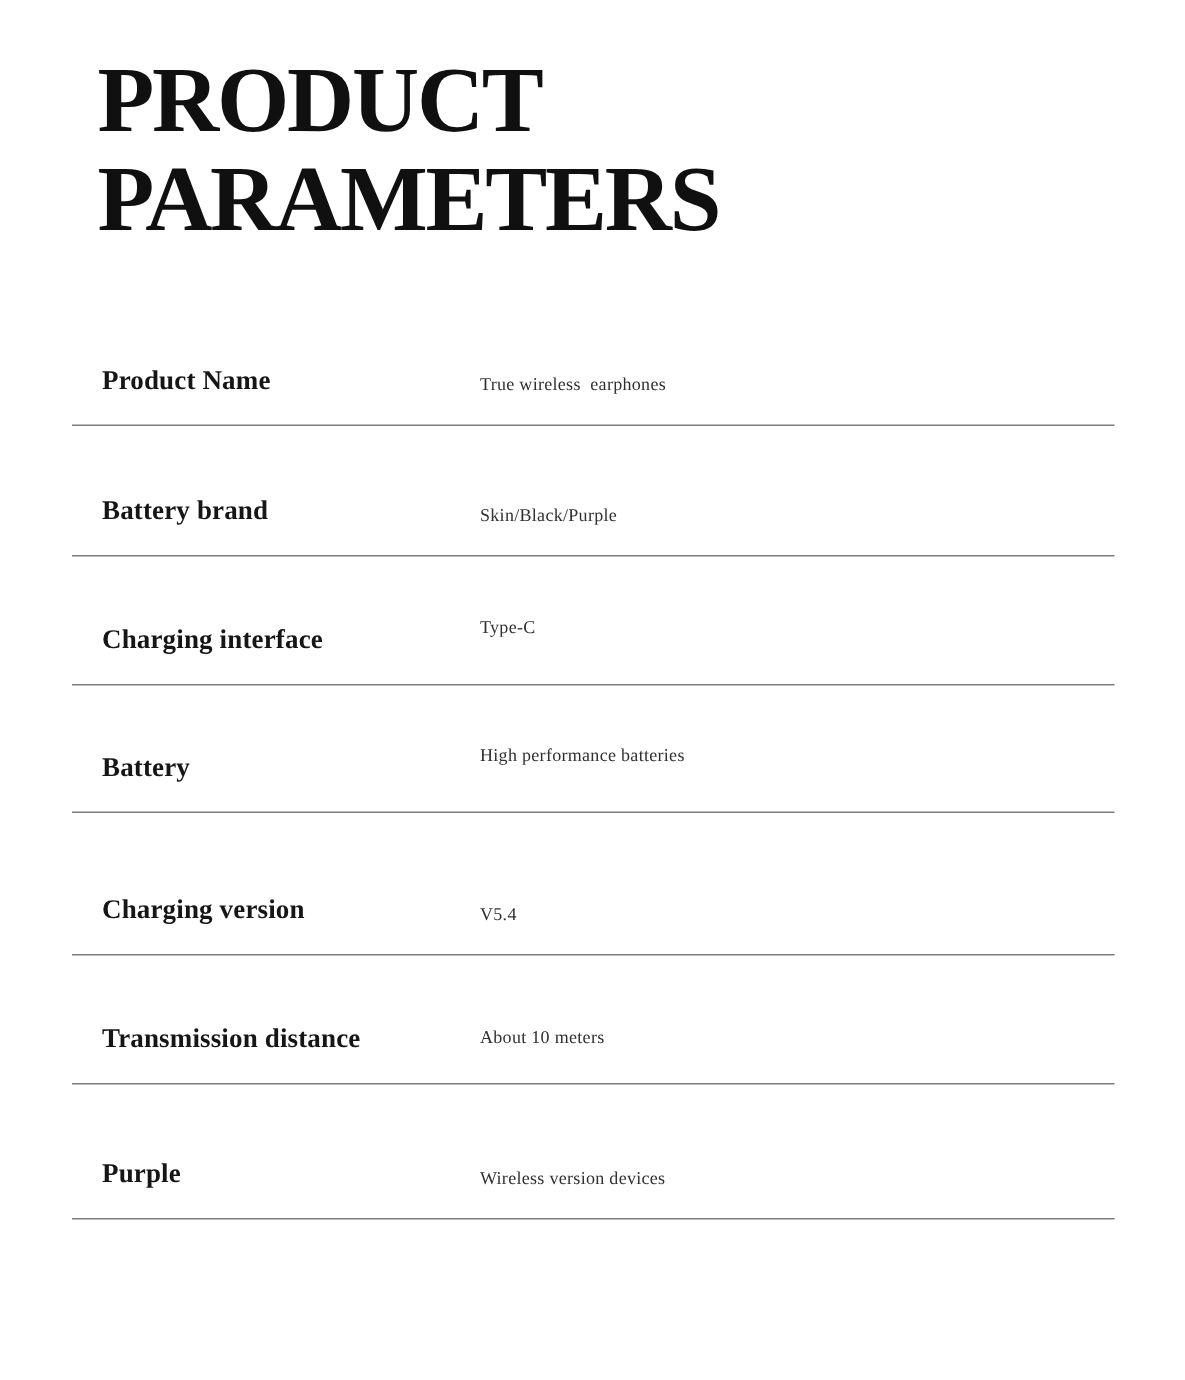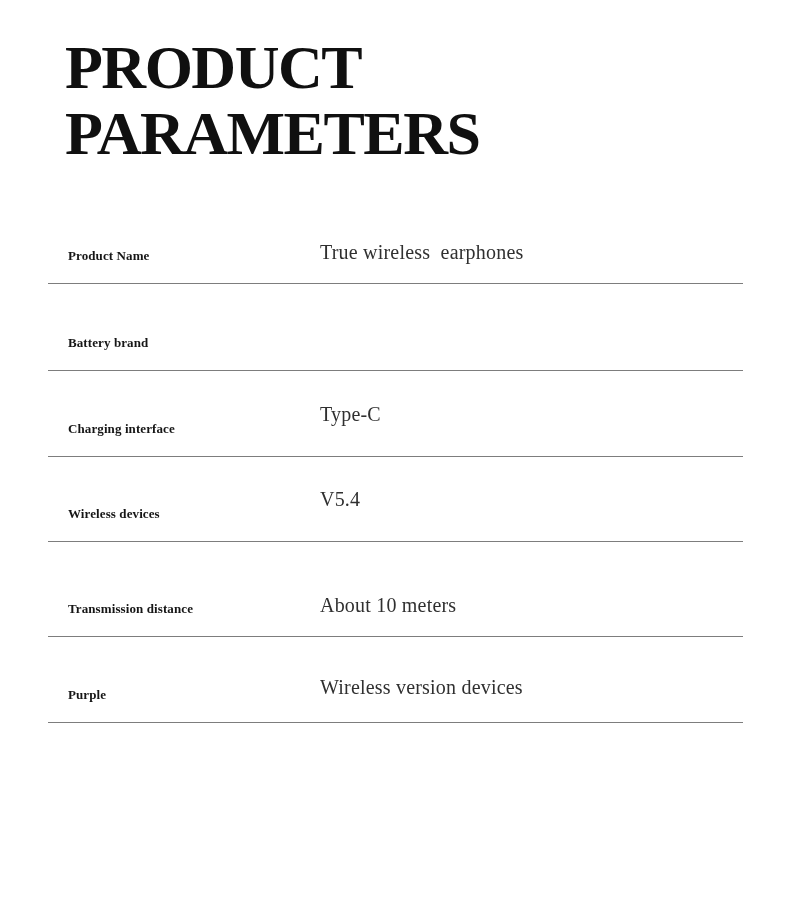--- a/index.html
+++ b/index.html
@@ -49,31 +49,31 @@
   .spec-row:nth-child(2) { height: 86px; }
   .spec-row:nth-child(3) { height: 85px; }
   .spec-row:nth-child(4) { height: 84px; }
   .spec-row:nth-child(5) { height: 94px; }
   .spec-row:nth-child(6) { height: 85px; }
   .spec-row:nth-child(7) { height: 89px; }
   .spec-label {
     position: absolute;
     left: 20px;
     bottom: 19px;
-    font-size: 13px;
+    font-size: 18px;
     font-weight: 700;
     color: #161616;
     white-space: nowrap;
     letter-spacing: 0.1px;
   }
   .spec-value {
     position: absolute;
     left: 272px;
     bottom: 19px;
-    font-size: 20px;
+    font-size: 12px;
     font-weight: 400;
     color: #303030;
     white-space: pre;
     letter-spacing: 0.2px;
   }
   
   .spec-row:nth-child(3) .spec-value,
   .spec-row:nth-child(4) .spec-value { transform: translateY(-11px); }
   .spec-row:nth-child(6) .spec-value { transform: translateY(-4px); }
 </style>
@@ -89,30 +89,35 @@
 
   <div class="spec-table">
 
     <div class="spec-row">
       <span class="spec-label">Product Name</span>
       <span class="spec-value">True wireless  earphones</span>
     </div>
 
     <div class="spec-row">
       <span class="spec-label">Battery brand</span>
+      <span class="spec-value">Skin/Black/Purple</span>
     </div>
 
     <div class="spec-row">
       <span class="spec-label">Charging interface</span>
       <span class="spec-value">Type-C</span>
     </div>
 
+    <div class="spec-row">
+      <span class="spec-label">Battery</span>
+      <span class="spec-value">High performance batteries</span>
+    </div>
 
     <div class="spec-row">
-      <span class="spec-label">Wireless devices</span>
+      <span class="spec-label">Charging version</span>
       <span class="spec-value">V5.4</span>
     </div>
 
     <div class="spec-row">
       <span class="spec-label">Transmission distance</span>
       <span class="spec-value">About 10 meters</span>
     </div>
 
     <div class="spec-row">
       <span class="spec-label">Purple</span>

